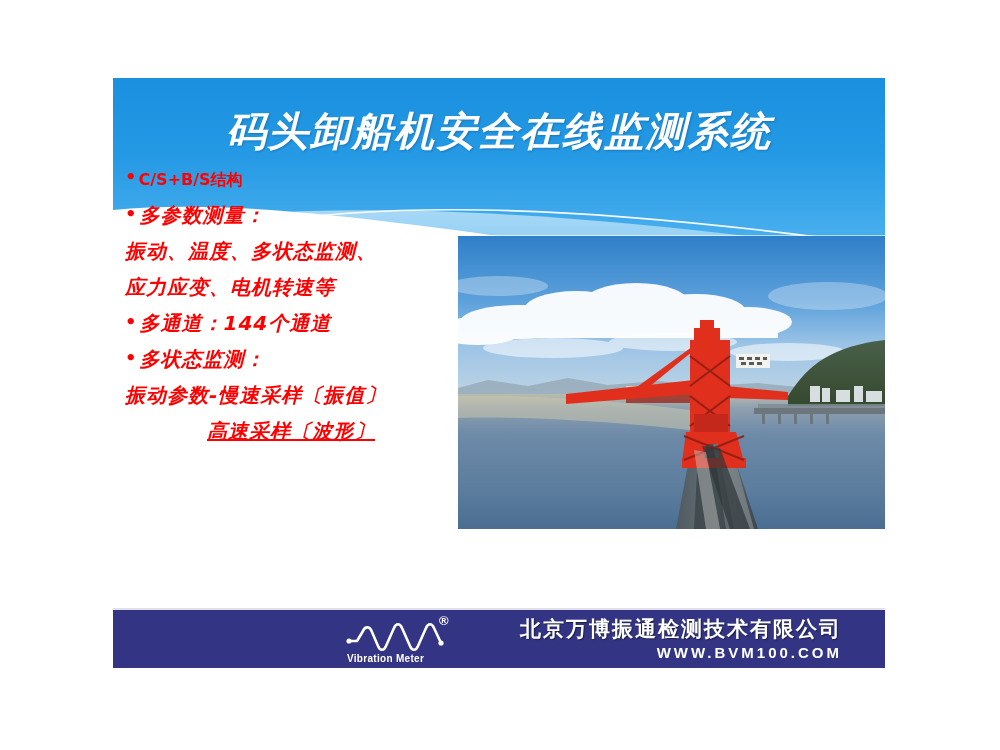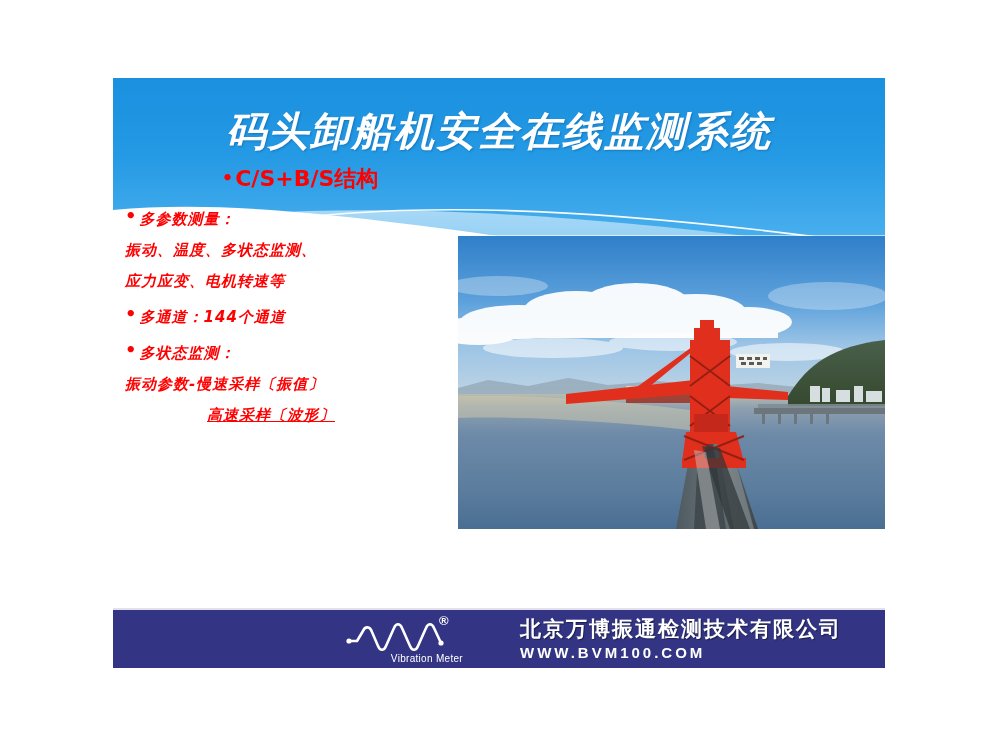--- a/index.html
+++ b/index.html
@@ -84,27 +84,26 @@
     width: 350px;
   }
   .line {
     color: #FF0000;
     font-family: "DejaVu Sans", sans-serif;
     font-weight: bold;
     white-space: nowrap;
     line-height: 1.0;
   }
   .line.latin {
-    font-size: 22px;
+    font-size: 16px;
     margin-bottom: 17px;
     letter-spacing: 0px;
-    text-align: center;
   }
   .line.cjk {
-    font-size: 15px;
+    font-size: 20px;
     font-style: italic;
     margin-bottom: 16px;
     letter-spacing: 1px;
   }
   .line.bullet::before {
     content: "\2022";
     display: inline-block;
     margin-right: 2px;
     font-size: 18px;
     vertical-align: 2px;
@@ -151,25 +150,25 @@
     position: relative;
     width: 120px;
     height: 50px;
   }
   .logo-svg { display: block; width: 120px; height: 40px; }
   .logo-caption {
     position: absolute;
     left: 2px;
     bottom: 1px;
     width: 116px;
-    text-align: right;
+    text-align: left;
     color: #ffffff;
     font-family: "Liberation Sans", sans-serif;
     font-size: 10px;
-    font-weight: normal;
+    font-weight: bold;
     letter-spacing: 0.3px;
   }
   .footer-texts {
     display: flex;
     flex-direction: column;
     justify-content: center;
     margin-top: -4px;
     margin-left: 45px;
   }
   .company-name {
@@ -180,21 +179,21 @@
     letter-spacing: 2px;
     white-space: nowrap;
     text-shadow: 1px 1px 1px rgba(0,0,0,0.45);
   }
   .company-url {
     color: #ffffff;
     font-family: "Liberation Sans", sans-serif;
     font-size: 15px;
     font-weight: bold;
     letter-spacing: 3px;
-    text-align: left;
+    text-align: right;
     margin-top: 1px;
     white-space: nowrap;
   }
 </style>
 </head>
 <body>
 
 <div id="slide-root">
 
   <div class="slide-body">

